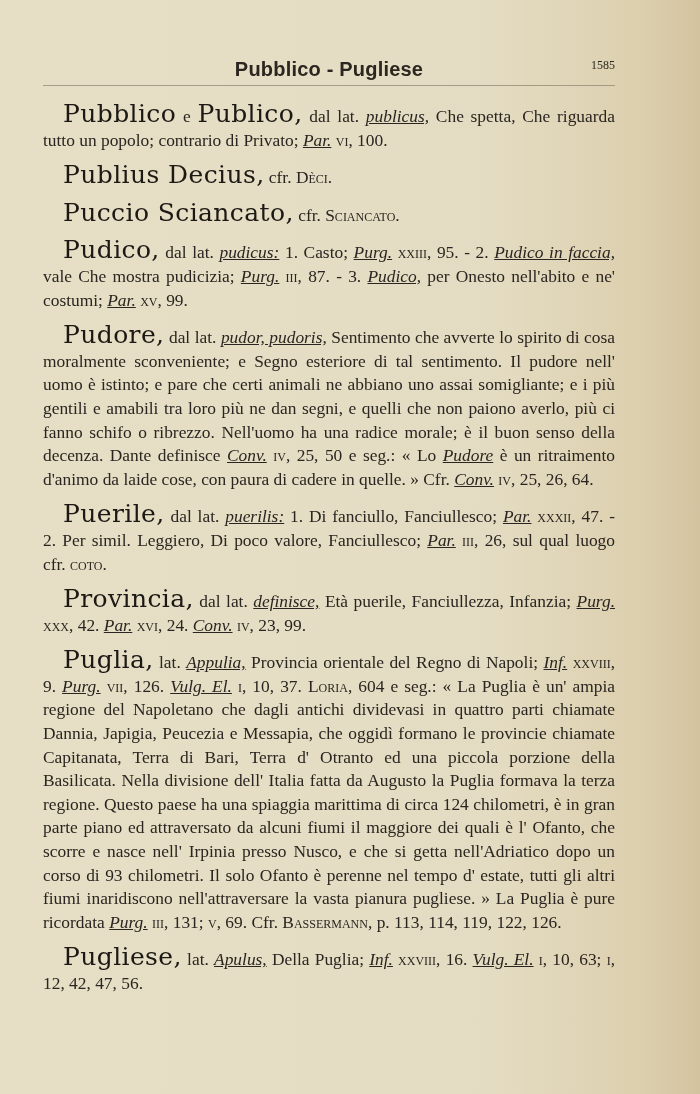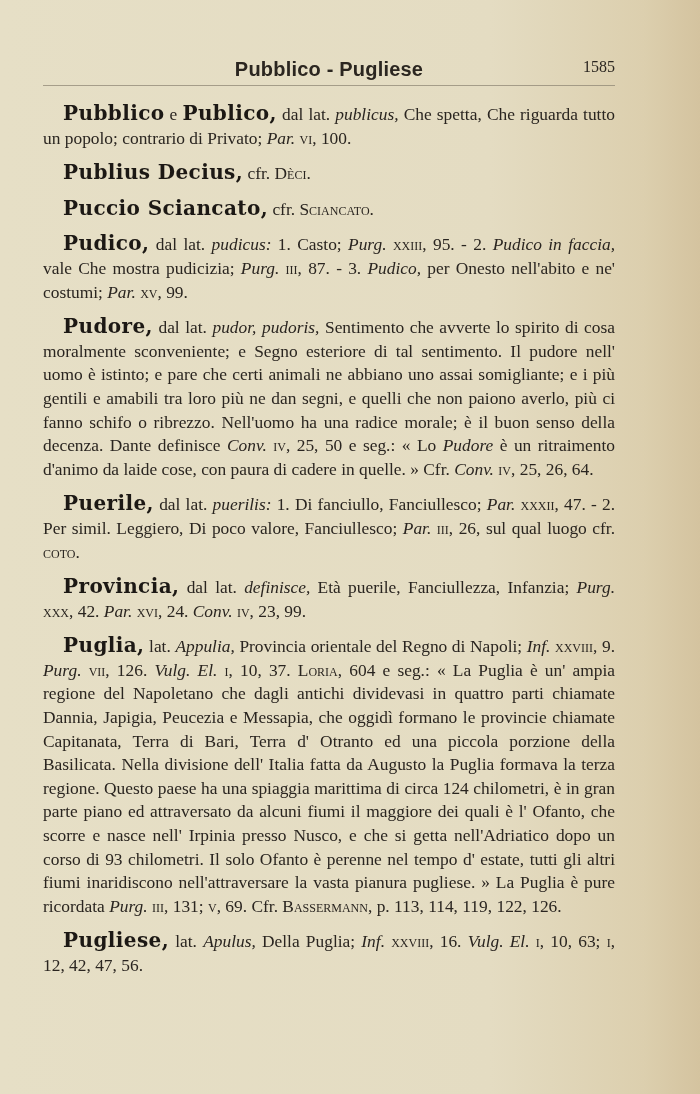--- a/index.html
+++ b/index.html
@@ -16,36 +16,36 @@
   .running-head {
     position: absolute; top: 58px; left: 0; width: 572px; height: 24px;
   }
   .running-title {
     position: absolute; left: 0; width: 572px; text-align: center;
     font-family: "Liberation Sans", "DejaVu Sans", sans-serif;
     font-weight: bold; font-size: 20px; letter-spacing: 0.2px; color: #2b2620;
   }
   .page-number {
     position: absolute; right: 0; top: 0;
-    font-size: 16px; color: #2b2620;
+    font-size: 12px; color: #2b2620;
   }
   .head-rule {
     position: absolute; top: 85px; left: 0; width: 572px; height: 1px;
     background: #8a8270; opacity: 0.7;
   }
   .entries {
     position: absolute; top: 102px; left: 0; width: 572px;
     font-size: 17.4px; line-height: 23.6px; text-align: justify;
   }
   .entry { margin: 0 0 11px 0; text-indent: 20px; }
   .hw {
-    font-family: "DejaVu Serif", serif; font-weight: bold; font-size: 20px;
+    font-family: "DejaVu Serif", serif; font-weight: normal; font-size: 25px;
     letter-spacing: 0.4px; color: #1c1814;
   }
-  i { font-style: italic; }
+  i { font-style: italic; text-decoration: underline; }
   .sc { font-variant: small-caps; }
 </style>
 </head>
 <body>
 
 <div class="page">
   <div class="running-head">
     <div class="running-title">Pubblico - Pugliese</div>
     <div class="page-number">1585</div>
   </div>

